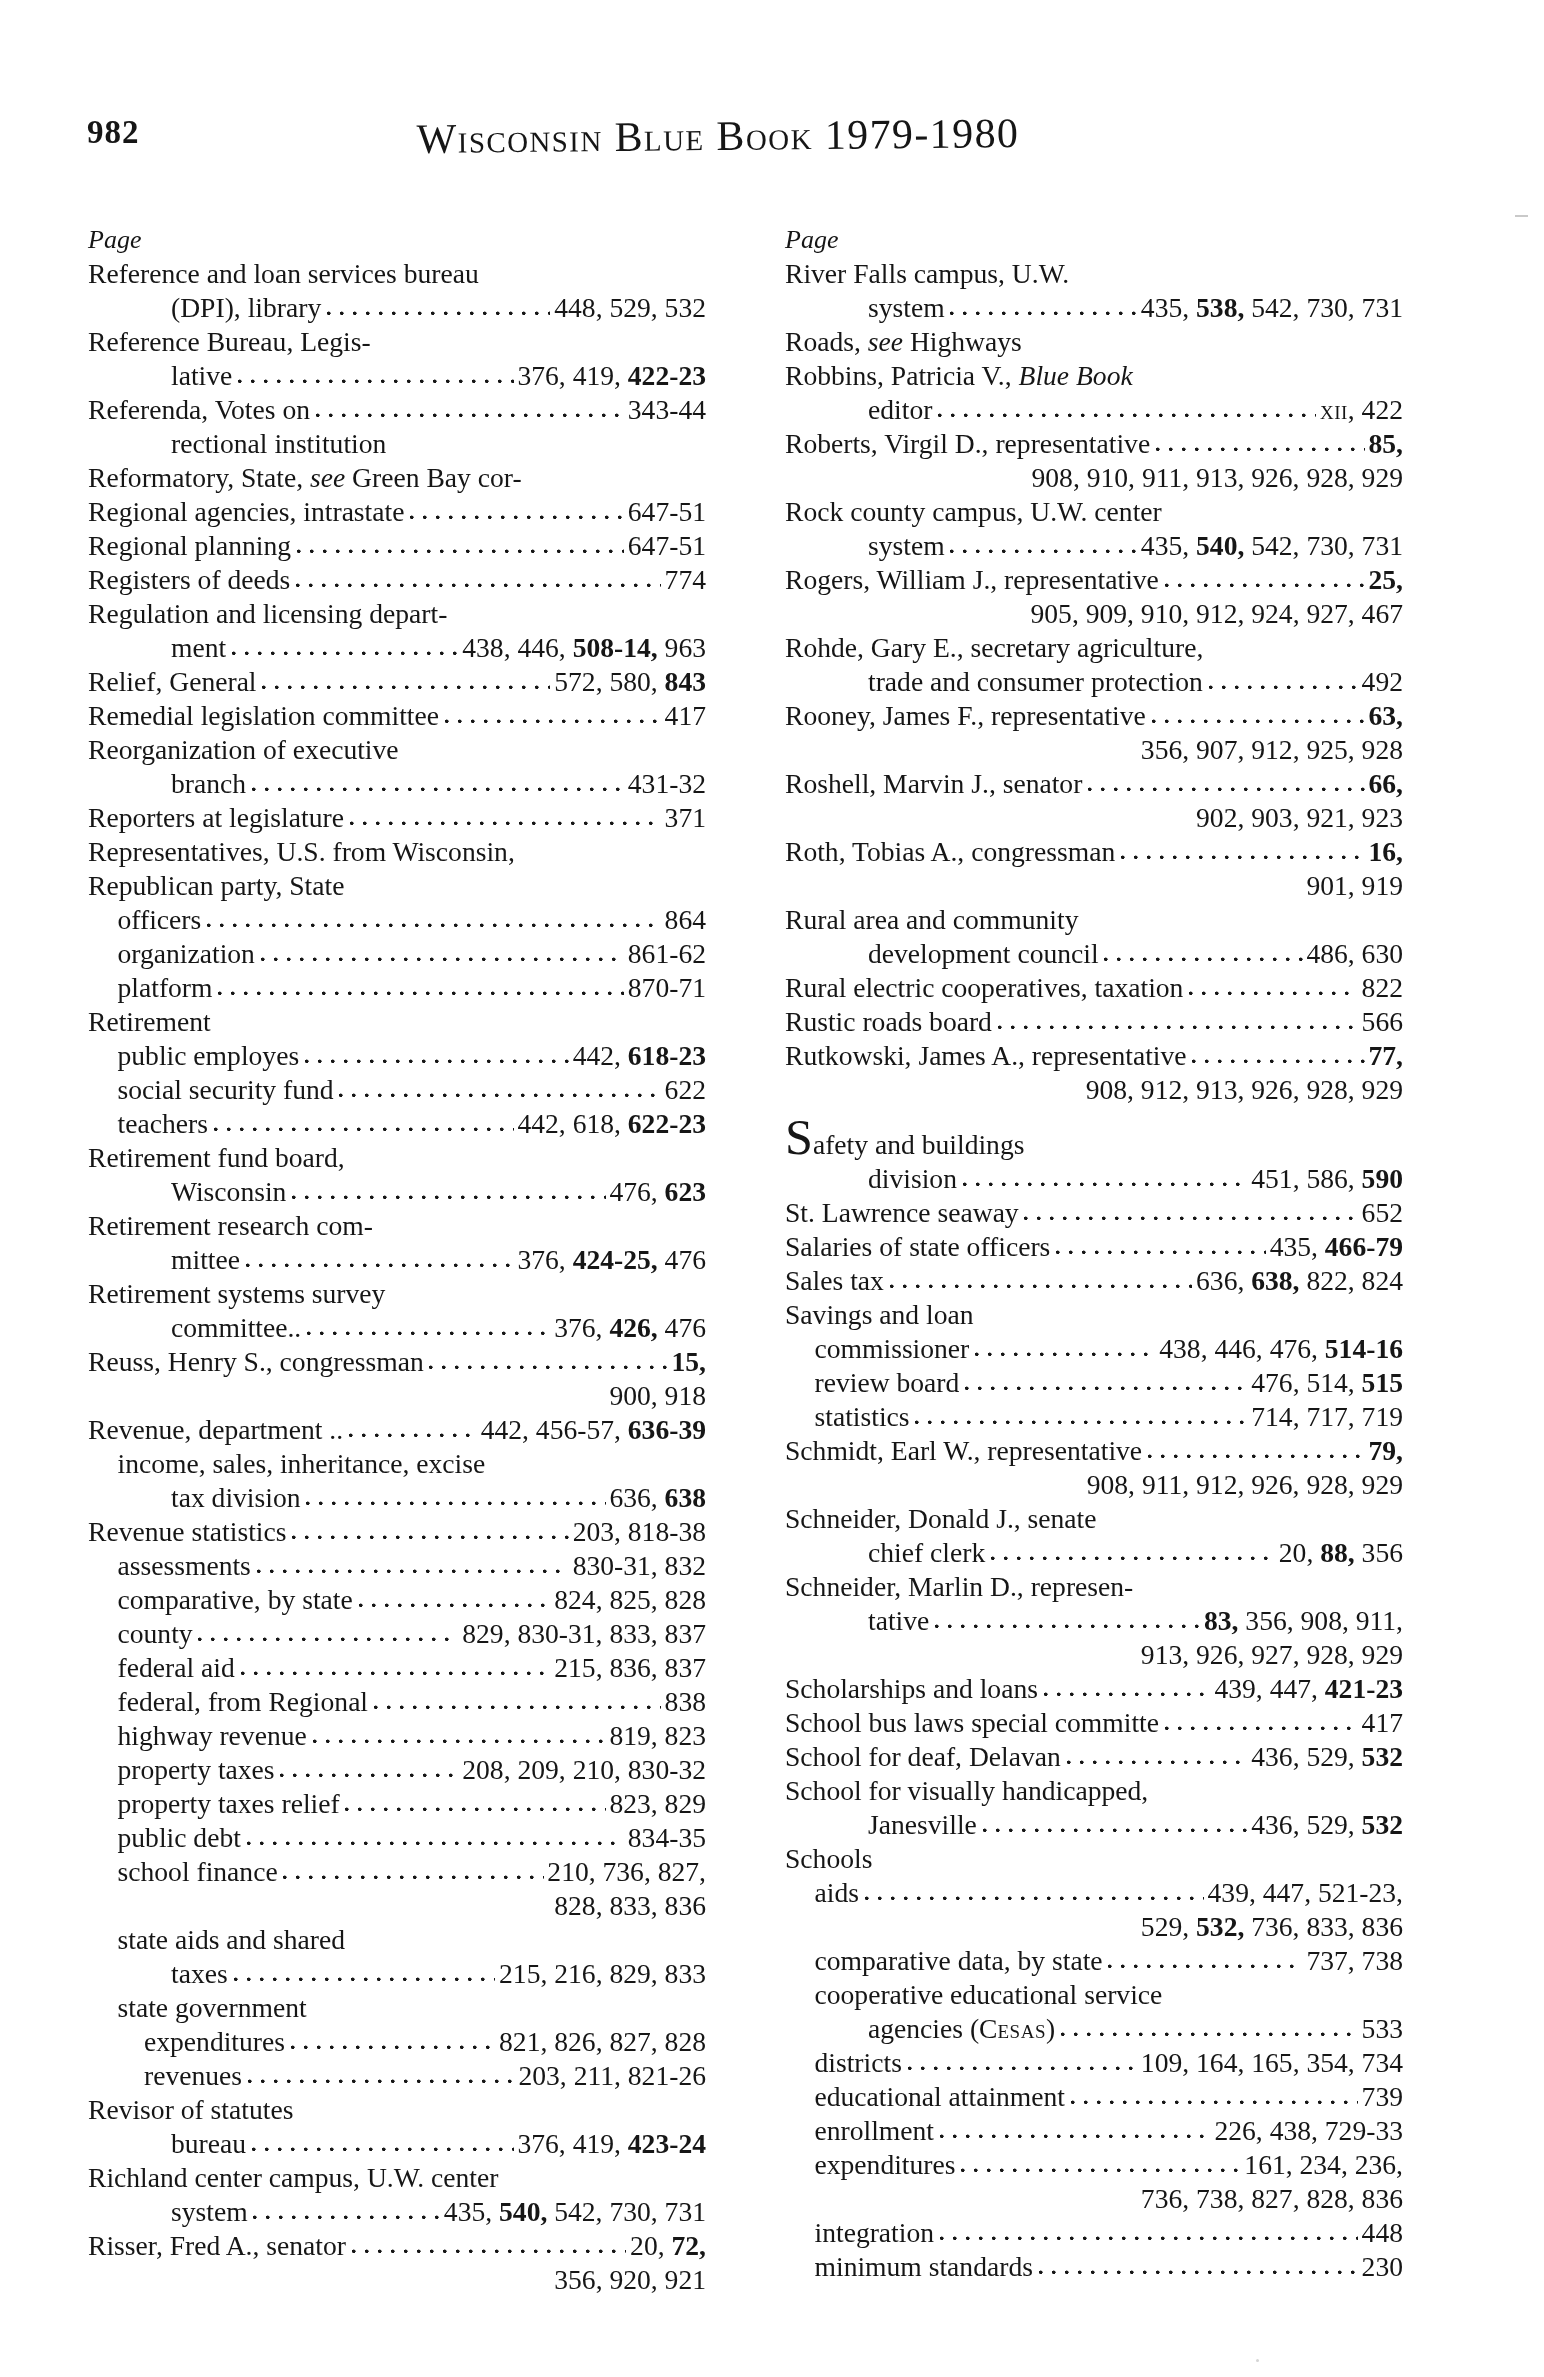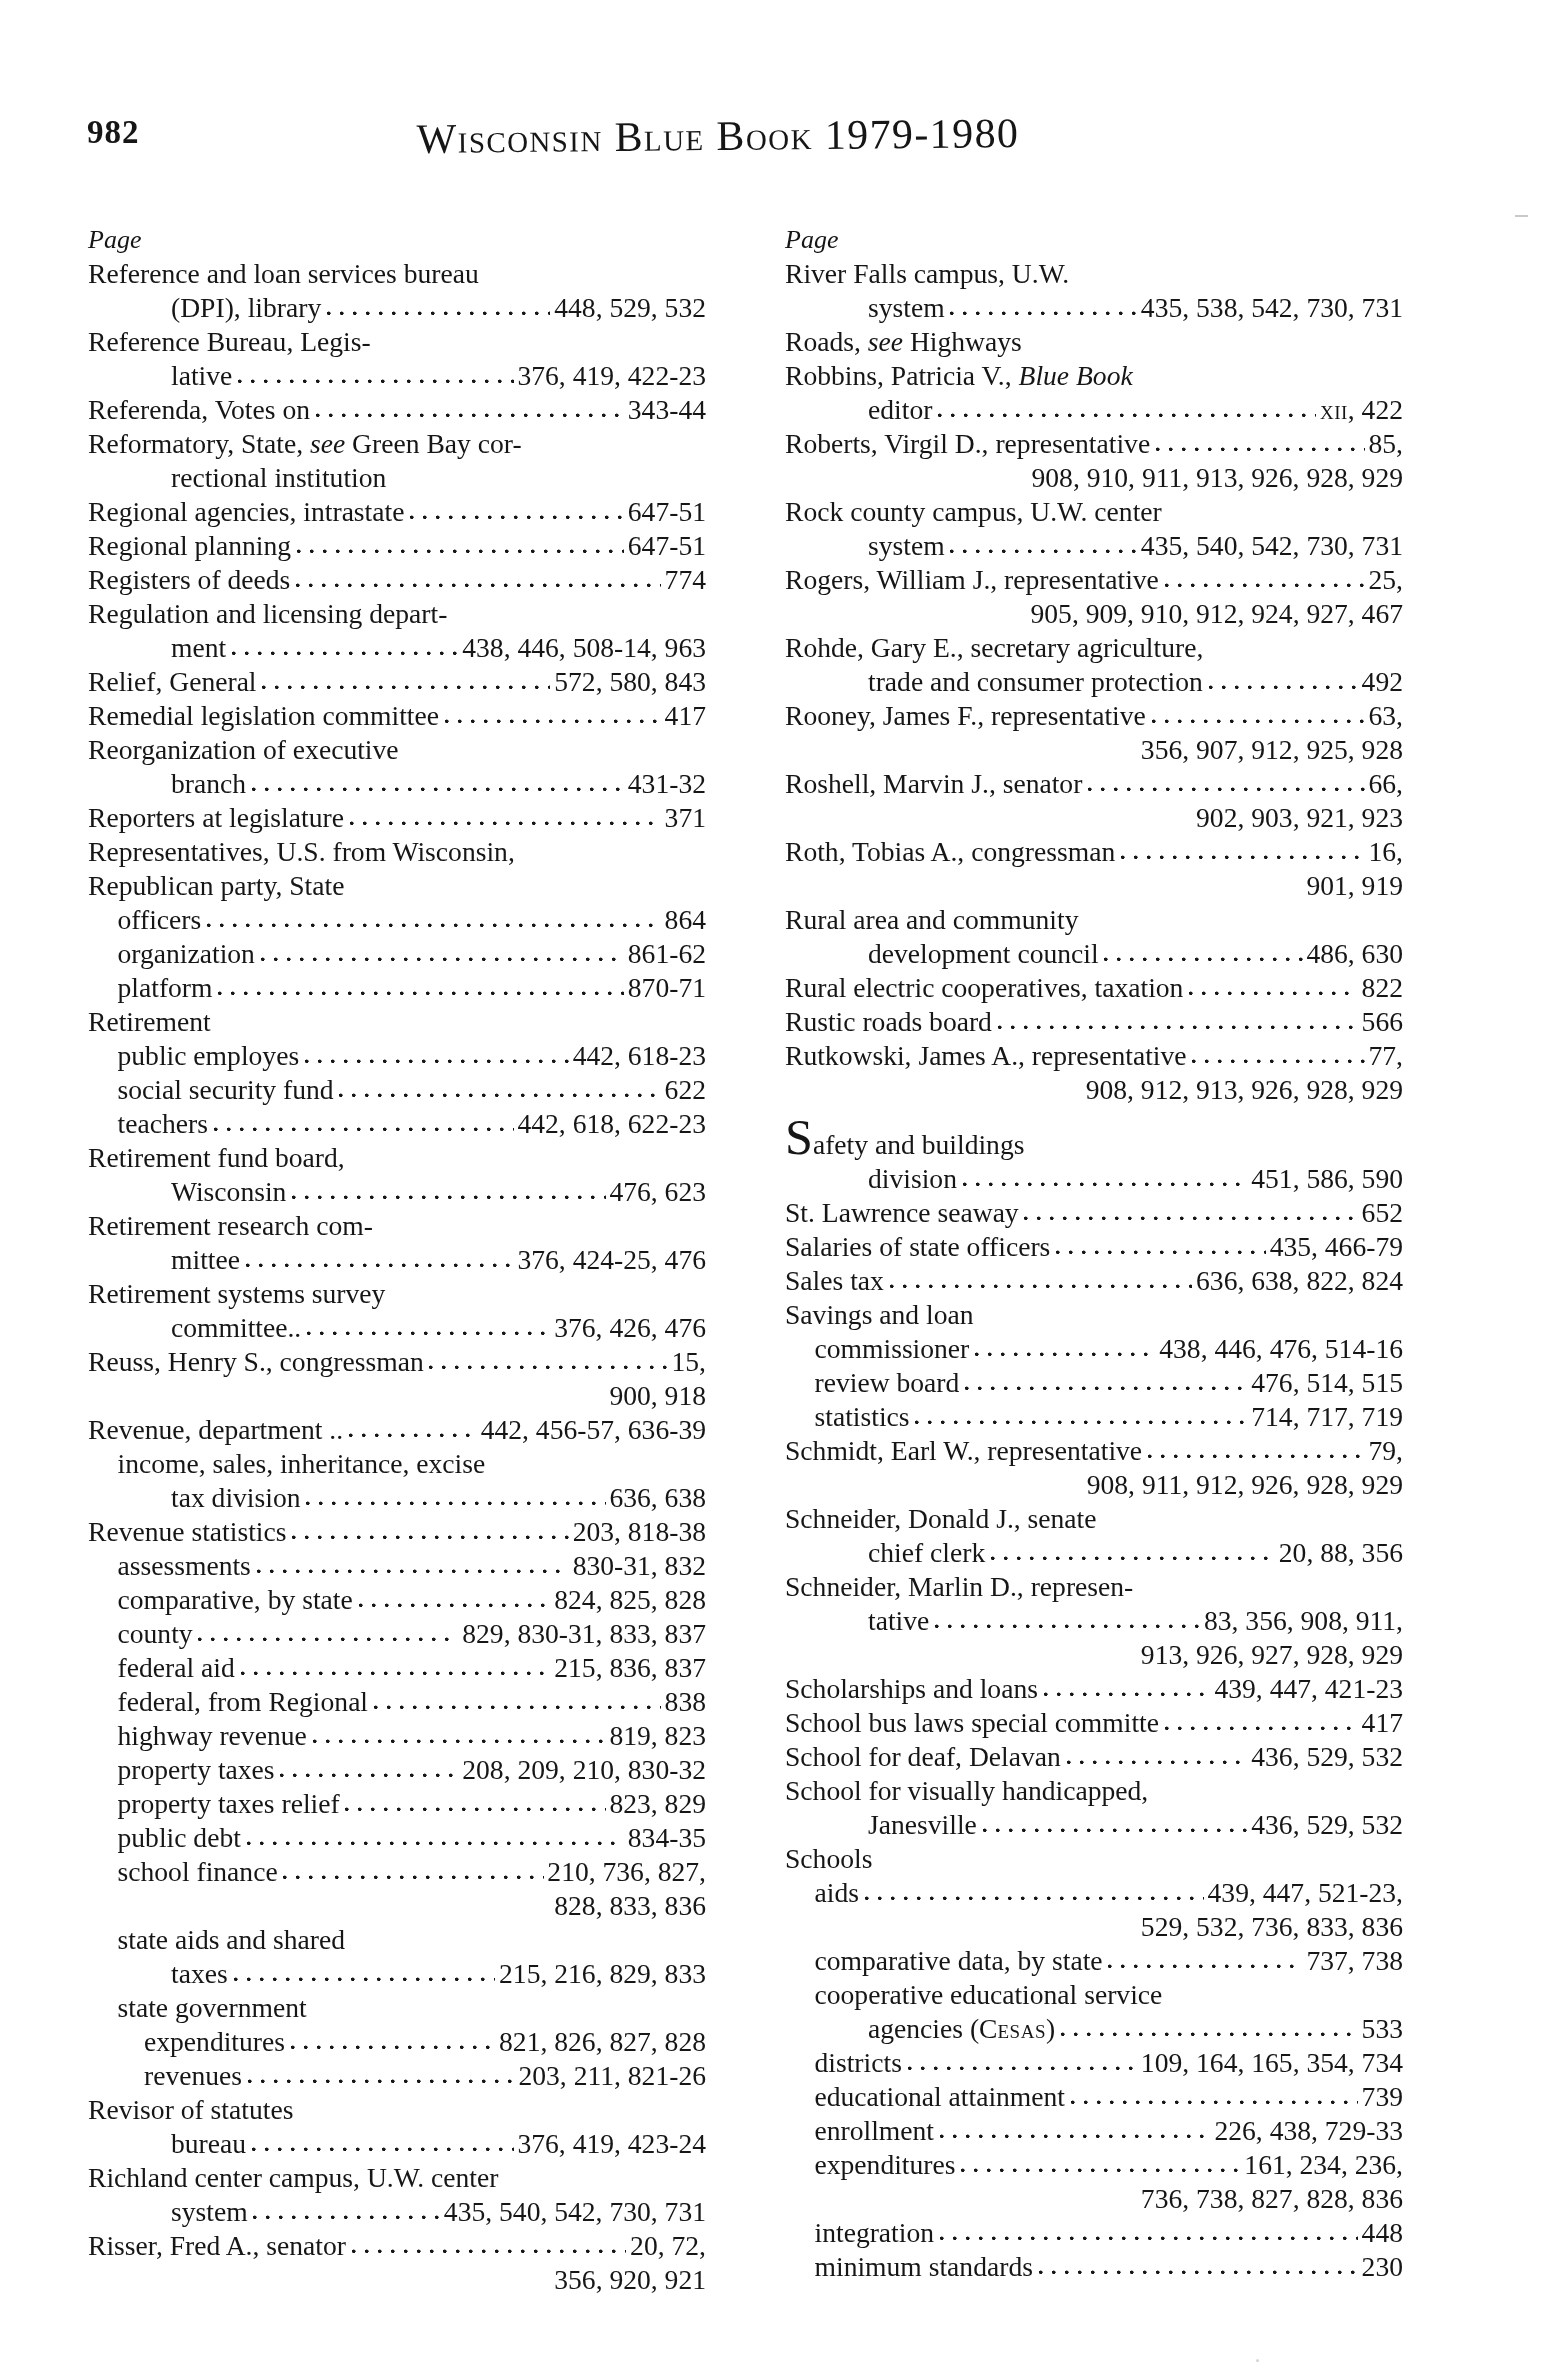--- a/index.html
+++ b/index.html
@@ -39,21 +39,21 @@
   .row.i3{padding-left:83px;}
   .row.cont{justify-content:flex-end;}
   .lbl{white-space:nowrap;}
   .dots{
     flex:1 1 auto;min-width:12.4px;height:8px;margin:0 3.8px;
     align-self:baseline;
     background-image:radial-gradient(circle at 3.8px 4.3px,#161616 1.6px,transparent 2px);
     background-size:13px 8px;background-repeat:repeat-x;background-position:left bottom;
   }
   .pg{white-space:nowrap;}
-  strong{font-weight:normal;}
+  strong{font-weight:bold;}
   em{font-style:italic;}
   .sc{font-variant:small-caps;letter-spacing:0.5px;}
   .bigcap{font-size:1.82em;line-height:0;}
   .gap{height:21px;}
   .artifact{position:absolute;background:#c9c9c9;}
   .speck{position:absolute;background:#d4d4d4;border-radius:50%;}
 </style>
 </head>
 <body>
 
@@ -78,25 +78,25 @@
         <div class="row i3">
           <span class="lbl">lative</span>
           <span class="dots"></span>
           <span class="pg">376, 419, <strong>422-23</strong></span>
         </div>
         <div class="row i0">
           <span class="lbl">Referenda, Votes on</span>
           <span class="dots"></span>
           <span class="pg">343-44</span>
         </div>
+        <div class="row i3">
+          <span class="lbl">rectional institution</span>
+        </div>
         <div class="row i0">
           <span class="lbl">Reformatory, State, <em>see</em> Green Bay cor-</span>
-        </div>
-        <div class="row i3">
-          <span class="lbl">rectional institution</span>
         </div>
         <div class="row i0">
           <span class="lbl">Regional agencies, intrastate</span>
           <span class="dots"></span>
           <span class="pg">647-51</span>
         </div>
         <div class="row i0">
           <span class="lbl">Regional planning</span>
           <span class="dots"></span>
           <span class="pg">647-51</span>

